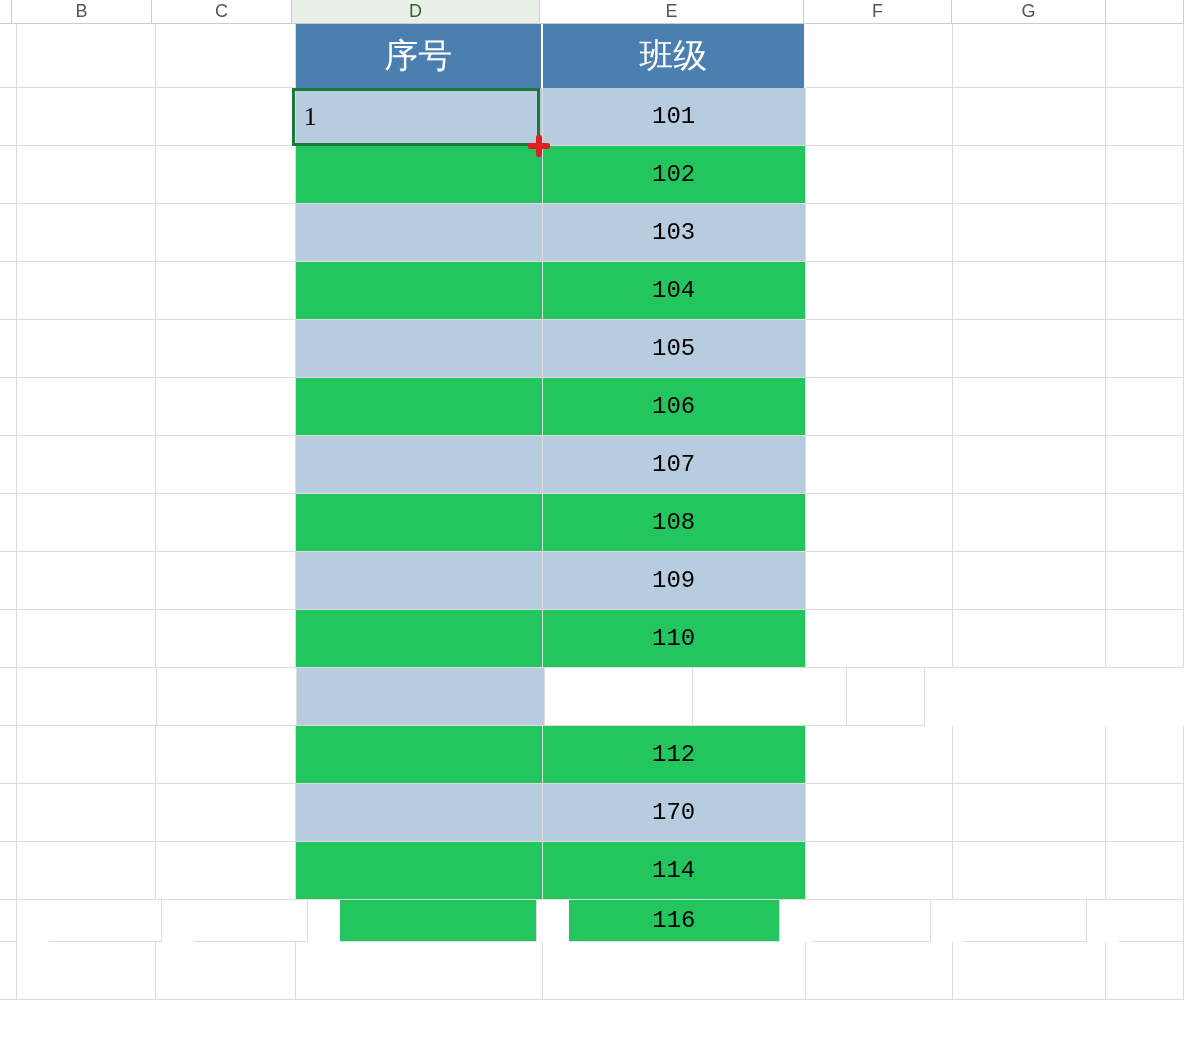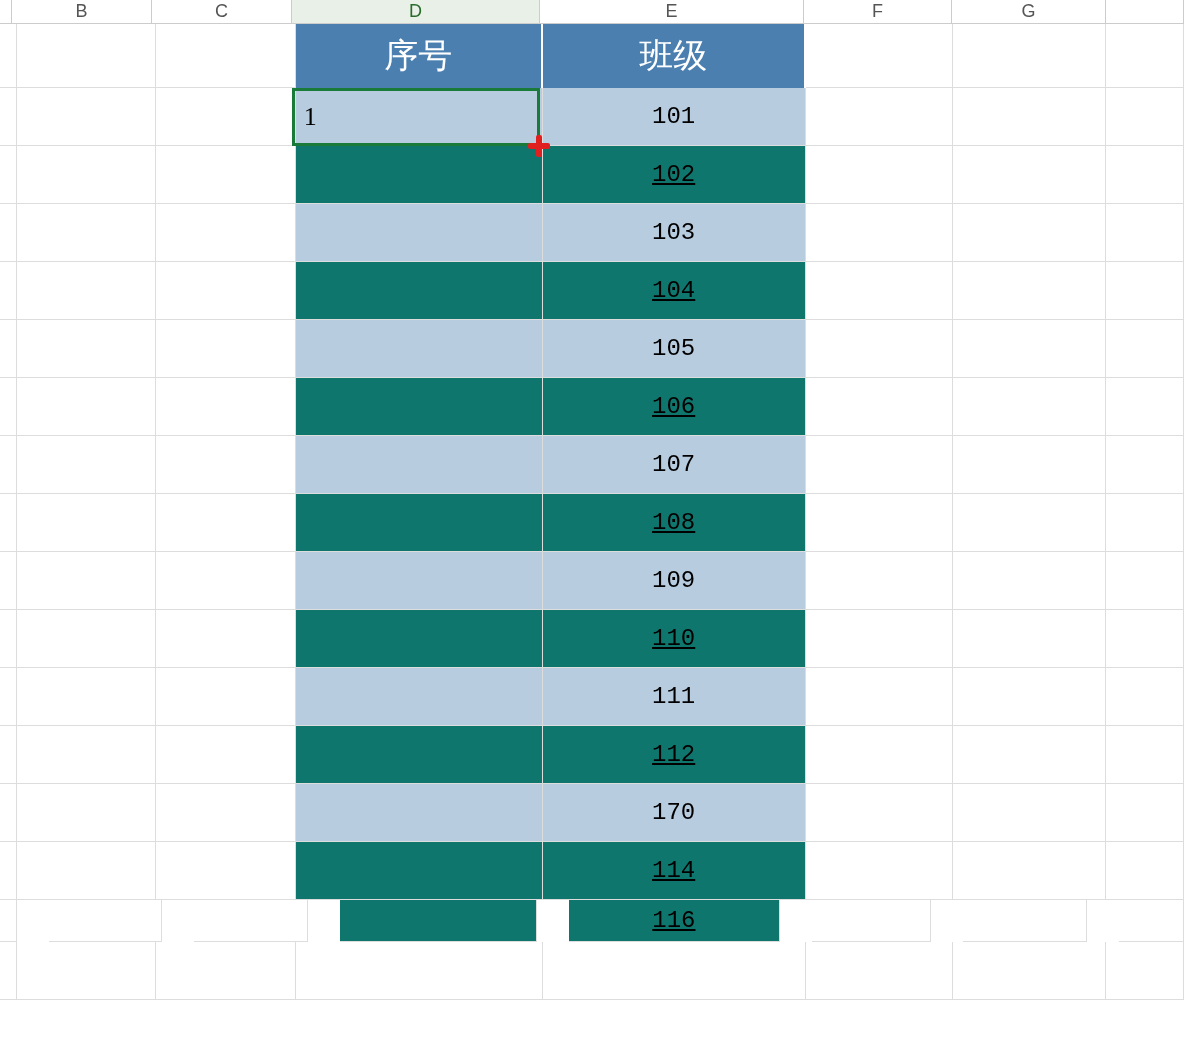--- a/index.html
+++ b/index.html
@@ -83,22 +83,21 @@
       font-size: 26px;
     }
     .data-e {
       font-size: 24px;
       font-family: "Courier New", monospace;
     }
     .shade-dark {
       background: #b8cce0;
     }
     .shade-light {
-      background: #0f766e;
-      text-decoration: underline;
+      background: #22c55e;
     }
     .selection-box {
       position: absolute;
       border: 3px solid #1a7a3a;
       pointer-events: none;
       z-index: 10;
     }
     .fill-handle {
       position: absolute;
       width: 22px;
@@ -260,21 +259,20 @@
           <div class="cell col-e data-e center shade-light">110</div>
           <div class="cell col-f"></div>
           <div class="cell col-g"></div>
           <div class="cell col-h"></div>
         </div>
         <div class="row">
           <div class="cell col-a"></div>
           <div class="cell col-b"></div>
           <div class="cell col-c"></div>
           <div class="cell col-d data-d shade-dark"></div>
-          <div class="cell col-e data-e center shade-dark">111</div>
           <div class="cell col-f"></div>
           <div class="cell col-g"></div>
           <div class="cell col-h"></div>
         </div>
         <div class="row">
           <div class="cell col-a"></div>
           <div class="cell col-b"></div>
           <div class="cell col-c"></div>
           <div class="cell col-d data-d shade-light"></div>
           <div class="cell col-e data-e center shade-light">112</div>

